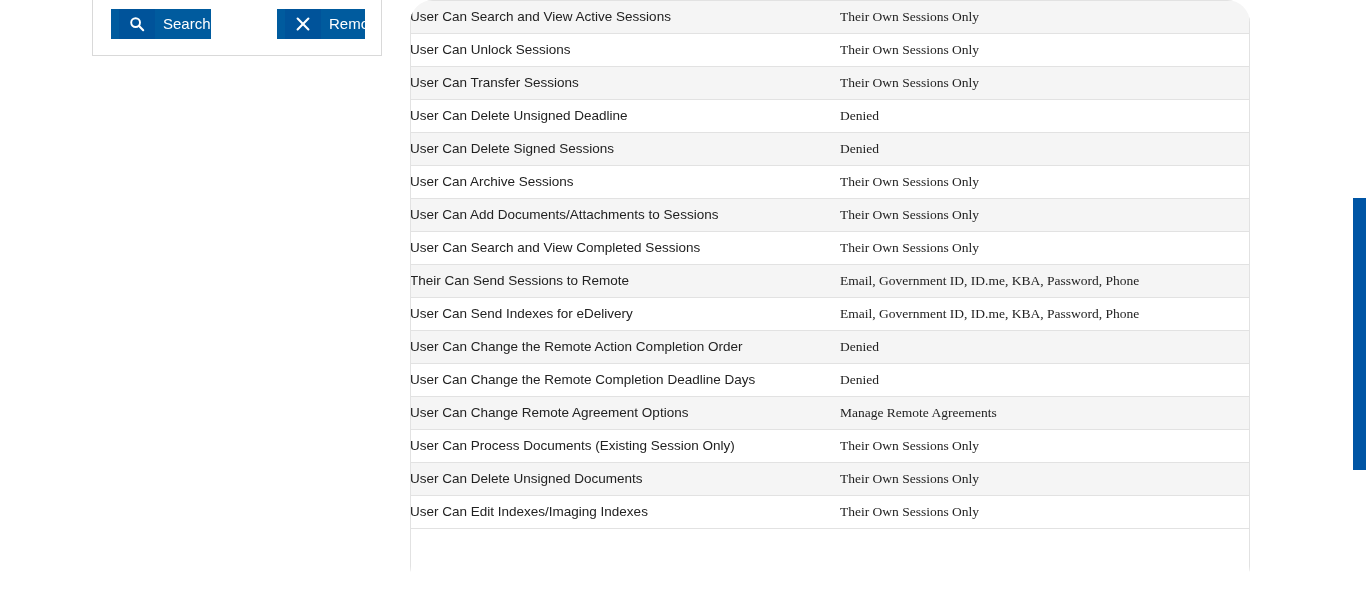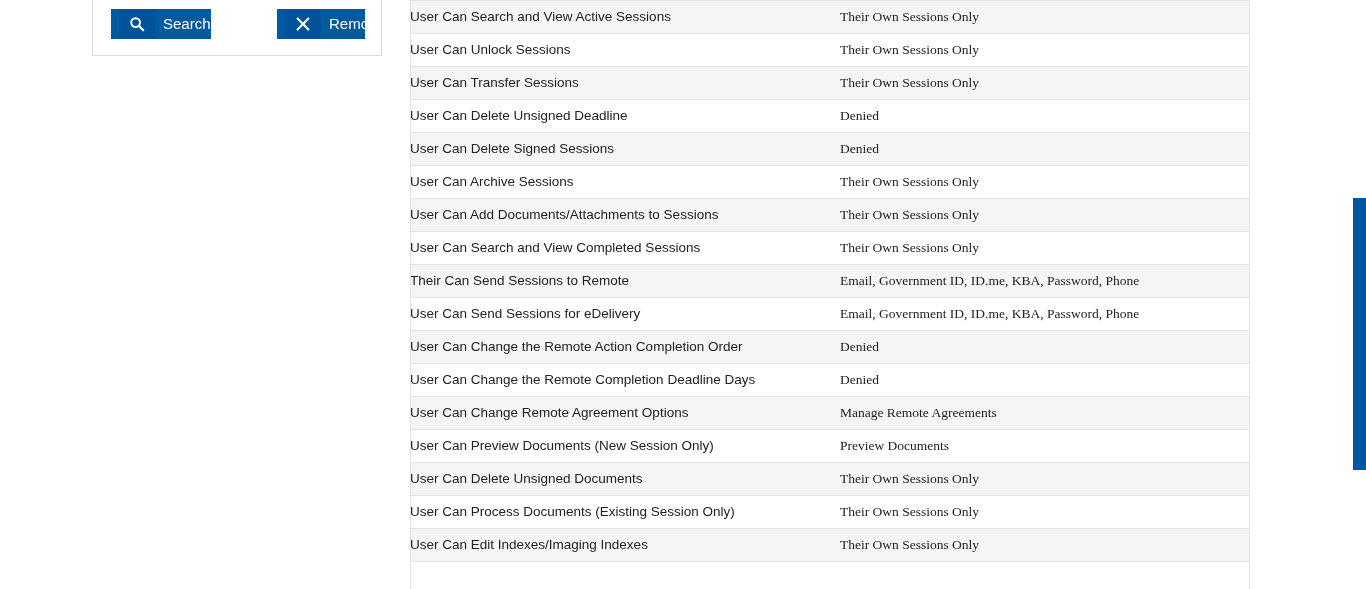--- a/index.html
+++ b/index.html
@@ -65,20 +65,21 @@
   #clear-button  { left: 184px; width: 88px; }
 
   
   .table-wrap {
     position: absolute;
     left: 410px;
     top: 0;
     width: 840px;
     height: 589px;
     overflow: hidden;
+    border-radius: 23px;
   }
   table.perm-table {
     border-collapse: collapse;
     width: 840px;
     table-layout: fixed;
     font-size: 13.5px;
     color: #222222;
   }
   table.perm-table tr {
     height: 32px;
@@ -193,45 +194,41 @@
         </tr>
         <tr>
           <td class="col-name">User Can Search and View Completed Sessions</td>
           <td class="col-value">Their Own Sessions Only</td>
         </tr>
         <tr>
           <td class="col-name">Their Can Send Sessions to Remote</td>
           <td class="col-value">Email, Government ID, ID.me, KBA, Password, Phone</td>
         </tr>
         <tr>
-          <td class="col-name">User Can Send Sessions for eDelivery</td>
+          <td class="col-name">User Can Send Indexes for eDelivery</td>
           <td class="col-value">Email, Government ID, ID.me, KBA, Password, Phone</td>
         </tr>
         <tr>
           <td class="col-name">User Can Change the Remote Action Completion Order</td>
           <td class="col-value">Denied</td>
         </tr>
         <tr>
           <td class="col-name">User Can Change the Remote Completion Deadline Days</td>
           <td class="col-value">Denied</td>
         </tr>
         <tr>
           <td class="col-name">User Can Change Remote Agreement Options</td>
           <td class="col-value">Manage Remote Agreements</td>
         </tr>
         <tr>
-          <td class="col-name">User Can Preview Documents (New Session Only)</td>
-          <td class="col-value">Preview Documents</td>
+          <td class="col-name">User Can Process Documents (Existing Session Only)</td>
+          <td class="col-value">Their Own Sessions Only</td>
         </tr>
         <tr>
           <td class="col-name">User Can Delete Unsigned Documents</td>
-          <td class="col-value">Their Own Sessions Only</td>
-        </tr>
-        <tr>
-          <td class="col-name">User Can Process Documents (Existing Session Only)</td>
           <td class="col-value">Their Own Sessions Only</td>
         </tr>
         <tr>
           <td class="col-name">User Can Edit Indexes/Imaging Indexes</td>
           <td class="col-value">Their Own Sessions Only</td>
         </tr>
       </tbody>
   </table>
 </div>
 

